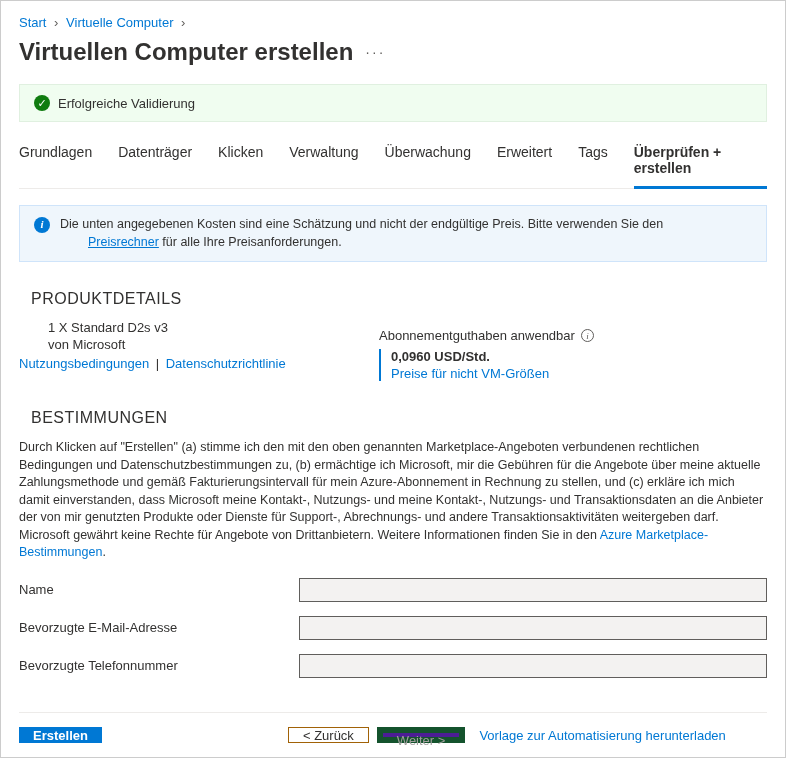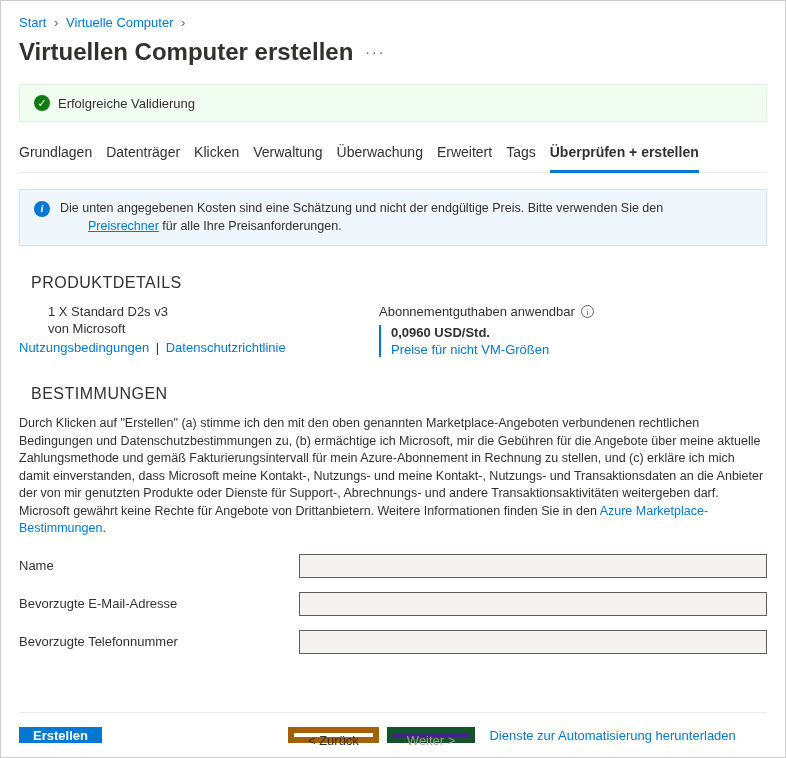--- a/index.html
+++ b/index.html
@@ -29,21 +29,21 @@
     align-items: center;
     gap: 8px;
     margin-bottom: 16px;
   }
   .check-circle {
     width: 16px; height: 16px; border-radius: 50%; background: #107c10;
     display: inline-flex; align-items: center; justify-content: center;
     color: #fff; font-size: 11px; flex-shrink: 0;
   }
   .tabs {
-    display: flex; gap: 14px; border-bottom: 1px solid #edebe9;
+    display: flex; gap: 26px; border-bottom: 1px solid #edebe9;
     margin-bottom: 16px;
   }
   .tab {
     padding: 6px 0 10px 0; font-size: 14px; color: #323130; cursor: pointer;
     border-bottom: 3px solid transparent; margin-bottom: -1px;
   }
   .tab.active { border-bottom-color: #0078d4; font-weight: 600; }
   .info-box {
     background: #eff6fc; border: 1px solid #cfe4fa; padding: 10px 14px;
     display: flex; gap: 10px; margin-bottom: 28px; font-size: 12.5px;
@@ -59,21 +59,21 @@
   .section-header {
     font-size: 16px; font-weight: 400; color: #323130; letter-spacing: 0.5px;
     margin-bottom: 12px; text-transform: uppercase; margin-left: 12px;
   }
   .details-row { display: flex; gap: 60px; margin-bottom: 28px; }
   .details-left { width: 300px; }
   .details-left .prod-line { font-size: 13px; margin-bottom: 2px; margin-left: 29px; }
   .details-left .links { margin-top: 4px; font-size: 13px; }
   .details-left .links a { color: #0078d4; text-decoration: none; }
   .details-left .links .sep2 { color: #323130; margin: 0 3px; }
-  .details-right { flex: 1; }
+  .details-right { flex: 1; margin-top: 8px; }
   .details-right .credit-row { display: flex; align-items: center; gap: 6px; margin-bottom: 6px; font-size: 13px; }
   .info-outline {
     width: 13px; height: 13px; border-radius: 50%; border: 1px solid #605e5c;
     display: inline-flex; align-items: center; justify-content: center;
     font-size: 9px; color: #605e5c; font-style: italic; font-family: Georgia, serif;
   }
   .price-block { border-left: 2px solid #0078d4; padding-left: 10px; }
   .price-block .price { font-weight: 600; font-size: 13px; margin-bottom: 2px; }
   .price-block a { color: #0078d4; text-decoration: none; font-size: 13px; }
   .terms-text { font-size: 12.5px; line-height: 1.4; margin-bottom: 16px; }
@@ -85,21 +85,21 @@
     padding: 2px 6px; font-size: 13px;
   }
   .footer {
     position: absolute; left: 18px; right: 18px; bottom: 14px;
     display: flex; align-items: center; gap: 8px;
     border-top: 1px solid #edebe9; padding-top: 14px;
     background: #fff;
   }
   .btn { height: 16px; padding: 0 14px; font-size: 13px; cursor: pointer; border: none; }
   .btn-primary { background: #0078d4; color: #fff; font-weight: 600; }
-  .btn-secondary { background: #fff; color: #323130; border: 6px solid #a16207; }
+  .btn-secondary { background: #fff; color: #323130; border: 1px solid #a16207; }
   .btn-disabled { background: #4c1d95; color: #a19f9d; border: 6px solid #14532d; cursor: default; }
   .footer .spacer { width: 170px; }
   .footer a.template-link { color: #0078d4; text-decoration: none; font-size: 13px; margin-left: 6px; }
 </style>
 </head>
 <body>
 
 <div class="breadcrumb">
   <a href="#">Start</a>
   <span class="sep">›</span>
@@ -172,14 +172,14 @@
 <div class="form-row">
   <label>Bevorzugte Telefonnummer</label>
   <input type="text" style="">
 </div>
 
 <div class="footer">
   <button class="btn btn-primary">Erstellen</button>
   <div class="spacer"></div>
   <button class="btn btn-secondary">&lt; Zurück</button>
   <button class="btn btn-disabled">Weiter &gt;</button>
-  <a href="#" class="template-link">Dienste zur Automatisierung herunterladen</a>
+  <a href="#" class="template-link">Vorlage zur Automatisierung herunterladen</a>
 </div>
 
 </body></html>

